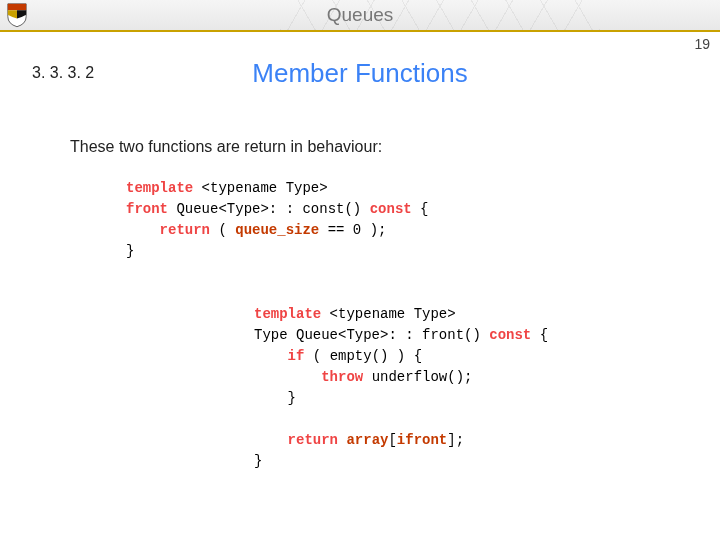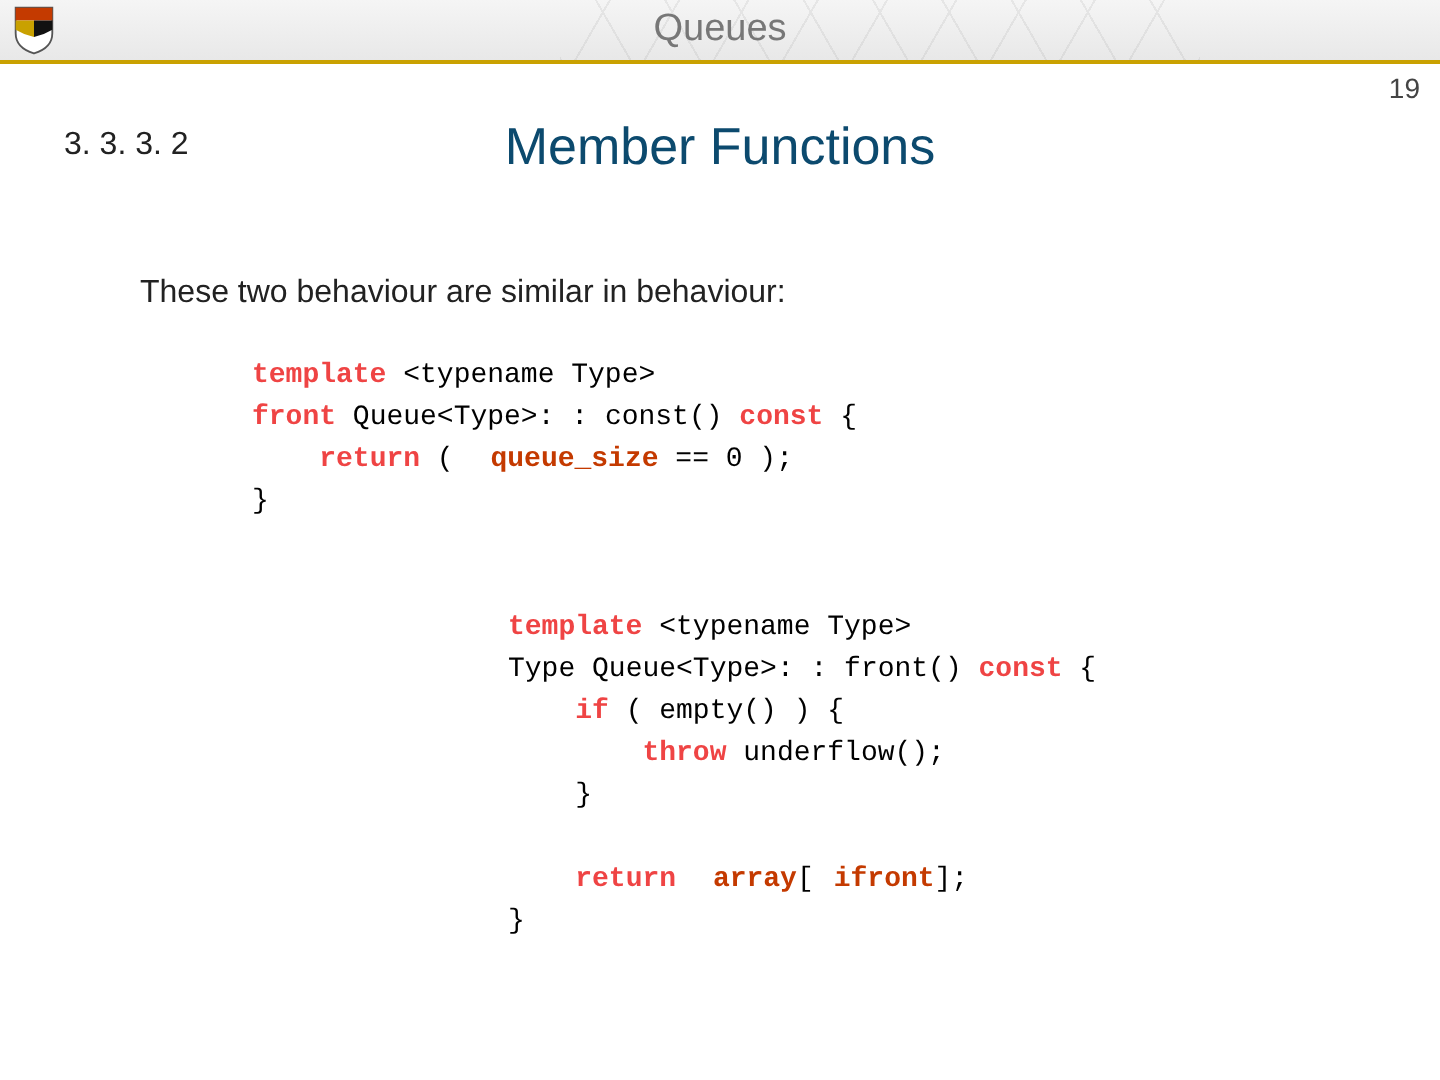--- a/index.html
+++ b/index.html
@@ -68,21 +68,21 @@
     font-size: 16px;
     color: #222;
     margin-left: 16px;
   }
   .slide-title {
     position: absolute;
     left: 50%;
     top: 58px;
     transform: translateX(-50%);
     font-size: 26px;
-    color: #0c4a6e;
+    color: #3b82f6;
     font-weight: 400;
   }
   .body-text {
     position: absolute;
     left: 70px;
     top: 138px;
     font-size: 16px;
     color: #222;
   }
   .code-block-1 {
@@ -98,21 +98,21 @@
     position: absolute;
     left: 254px;
     top: 304px;
     font-family: "Courier New", monospace;
     font-size: 14px;
     line-height: 1.5;
     white-space: pre;
   }
   .kw { color: #ef4444; font-weight: 700; }
   .nm { color: #000; font-weight: 400; }
-  .var { color: #c43a00; font-weight: 700; margin-left: 10px; }
+  .var { color: #c43a00; font-weight: 700; }
   .bg-pattern {
     position:absolute;
     right: 120px;
     top: -10px;
     width: 320px;
     height: 40px;
     opacity: 0.15;
     background:
       repeating-linear-gradient(60deg, #999 0 1px, transparent 1px 30px),
       repeating-linear-gradient(-60deg, #999 0 1px, transparent 1px 30px);
@@ -132,21 +132,21 @@
         <path d="M12 9 H22 V14 Q17 17 12 18 Z" fill="#111"></path>
       </svg>
     </span>
   </div>
   <div class="header-title">Queues</div>
 </div>
 
 <div class="pagenum">19</div>
 <div class="section-num">3. 3. 3. 2</div>
 <div class="slide-title">Member Functions</div>
-<div class="body-text">These two behaviour are similar in behaviour:</div>
+<div class="body-text">These two functions are return in behaviour:</div>
 
 <div class="code-block-1"><span class="kw">template</span><span class="nm"> &lt;typename Type&gt;</span>
 <span class="kw">front</span><span class="nm"> Queue&lt;Type&gt;</span><span class="nm">: : const() </span><span class="kw">const</span><span class="nm"> {</span>
 <span>    </span><span class="kw">return</span><span class="nm"> ( </span><span class="var">queue_size</span><span class="nm"> == 0 );</span>
 <span class="nm">}</span></div>
 
 <div class="code-block-2"><span class="kw">template</span><span class="nm"> &lt;typename Type&gt;</span>
 <span class="nm">Type</span><span class="nm"> Queue&lt;Type&gt;</span><span class="nm">: : front() </span><span class="kw">const</span><span class="nm"> {</span>
 <span>    </span><span class="kw">if</span><span class="nm"> ( empty() ) {</span>
 <span>        </span><span class="kw">throw</span><span class="nm"> underflow();</span>

